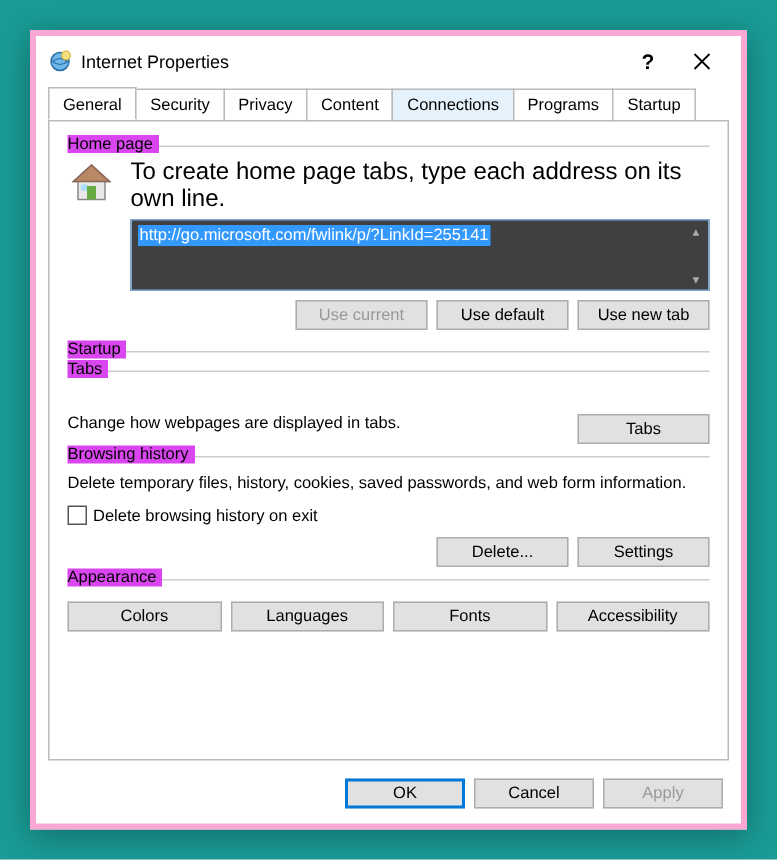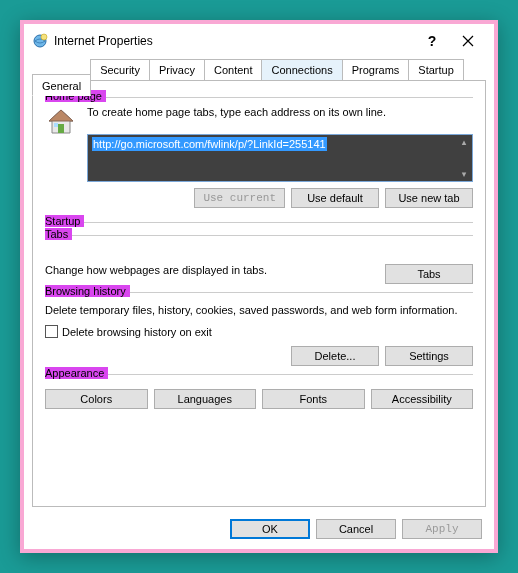--- a/index.html
+++ b/index.html
@@ -53,21 +53,21 @@
       font-size: 11px;
       margin-right: -1px;
       color: #000;
       position: relative;
       top: 1px;
     }
     .tab.active {
       background: #fff;
       border-bottom: 1px solid #fff;
       z-index: 2;
-      top: 16px;
+      top: 0;
       padding-top: 5px;
     }
     .tab.hover { background: #e6f2fb; }
     .content {
       border: 1px solid #bbb;
       margin: 0 8px 6px 8px;
       padding: 8px 12px 10px 12px;
       flex: 1;
       position: relative;
     }
@@ -86,21 +86,21 @@
       padding-right: 4px;
       font-size: 11px;
     }
     .homepage-body {
       display: flex;
       align-items: flex-start;
       gap: 10px;
     }
     .house-icon { flex:0 0 32px; }
     .hp-right { flex: 1; }
-    .hp-desc { font-size: 11px; margin-bottom: 16px; }
+    .hp-desc { font-size: 16px; margin-bottom: 4px; }
     .url-box {
       border: 1px solid #7aa7d8;
       height: 48px;
       position: relative;
       padding: 2px 16px 2px 4px;
       background: #404040;
     }
     .url-selected {
       background: #3399ff;
       color: #fff;
@@ -132,21 +132,21 @@
     .btn {
       min-width: 88px;
       padding: 3px 8px;
       font-size: 11px;
       background: #e1e1e1;
       border: 1px solid #adadad;
       text-align: center;
       cursor: default;
       color: #000;
     }
-    .btn.disabled { color: #999; font-family: Liberation Mono, monospace; }
+    .btn.disabled { color: #999; }
     .btn.primary { border: 2px solid #0078d7; padding:2px 7px; }
     .tabs-row, .hist-row {
       display: flex;
       align-items: flex-start;
       gap: 8px;
       margin-top: 20px;
     }
     .tabs-row .lbl, .hist-desc { font-size: 11px; flex:1; }
     .checkbox-row {
       display: flex;

